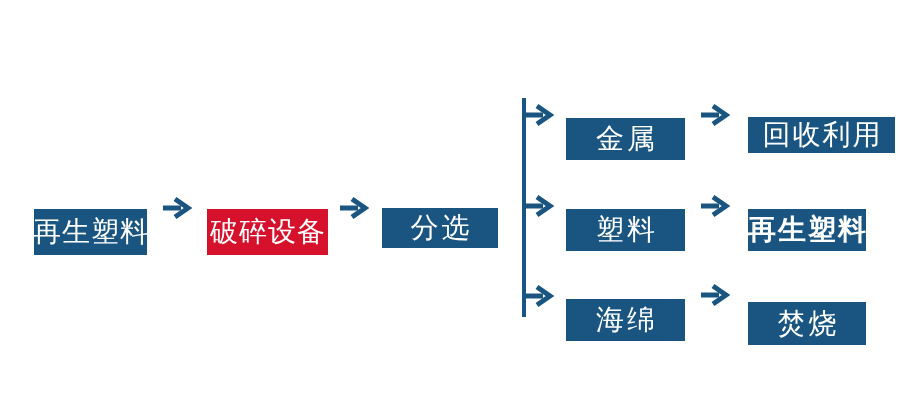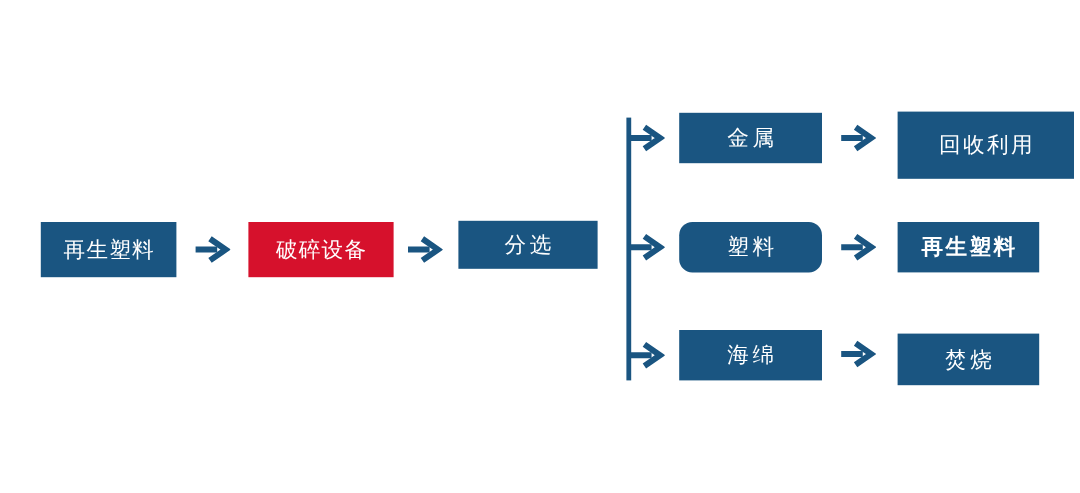--- a/index.html
+++ b/index.html
@@ -21,39 +21,40 @@
     background: var(--background);
     overflow: hidden;
   }
   .node {
     position: absolute;
     display: flex;
     align-items: center;
     justify-content: center;
     background: var(--node-blue);
     color: var(--text-white);
-    font-size: 18px;
+    font-size: 28px;
     letter-spacing: 3px;
     text-indent: 3px;
     white-space: nowrap;
+    margin-top: 24px;
   }
   .node.red { background: var(--node-highlight-red); }
 
   
   .n-source   { left: 34px;  top: 185px; width: 113px; height: 46px; letter-spacing: 1px; text-indent: 1px; }
   .n-process  { left: 207px; top: 185px; width: 121px; height: 46px; letter-spacing: 1px; text-indent: 1px; text-align: center; }
   .n-sorting  { left: 382px; top: 184px; width: 116px; height: 40px; }
 
   
   .n-mat-0 { left: 566px; top: 94px;  width: 119px; height: 42px; }
-  .n-mat-1 { left: 566px; top: 185px; width: 119px; height: 42px; border-radius: 11px; }
+  .n-mat-1 { left: 566px; top: 185px; width: 119px; height: 42px; }
   .n-mat-2 { left: 566px; top: 275px; width: 119px; height: 42px; }
 
   
-  .n-out-0 { left: 748px; top: 93px;  width: 147px; height: 56px; letter-spacing: 2px; text-indent: 2px; }
+  .n-out-0 { left: 748px; top: 93px;  width: 147px; height: 36px; letter-spacing: 2px; text-indent: 2px; }
   .n-out-1 { left: 748px; top: 185px; width: 118px; height: 42px; letter-spacing: 2px; text-indent: 2px; font-weight: bold; }
   .n-out-2 { left: 748px; top: 278px; width: 118px; height: 43px; }
 
   .arrow {
     position: absolute;
     width: 30px;
     height: 26px;
     color: var(--arrow-blue);
   }
   .a-main-1 { left: 162px; top: 195px; }

